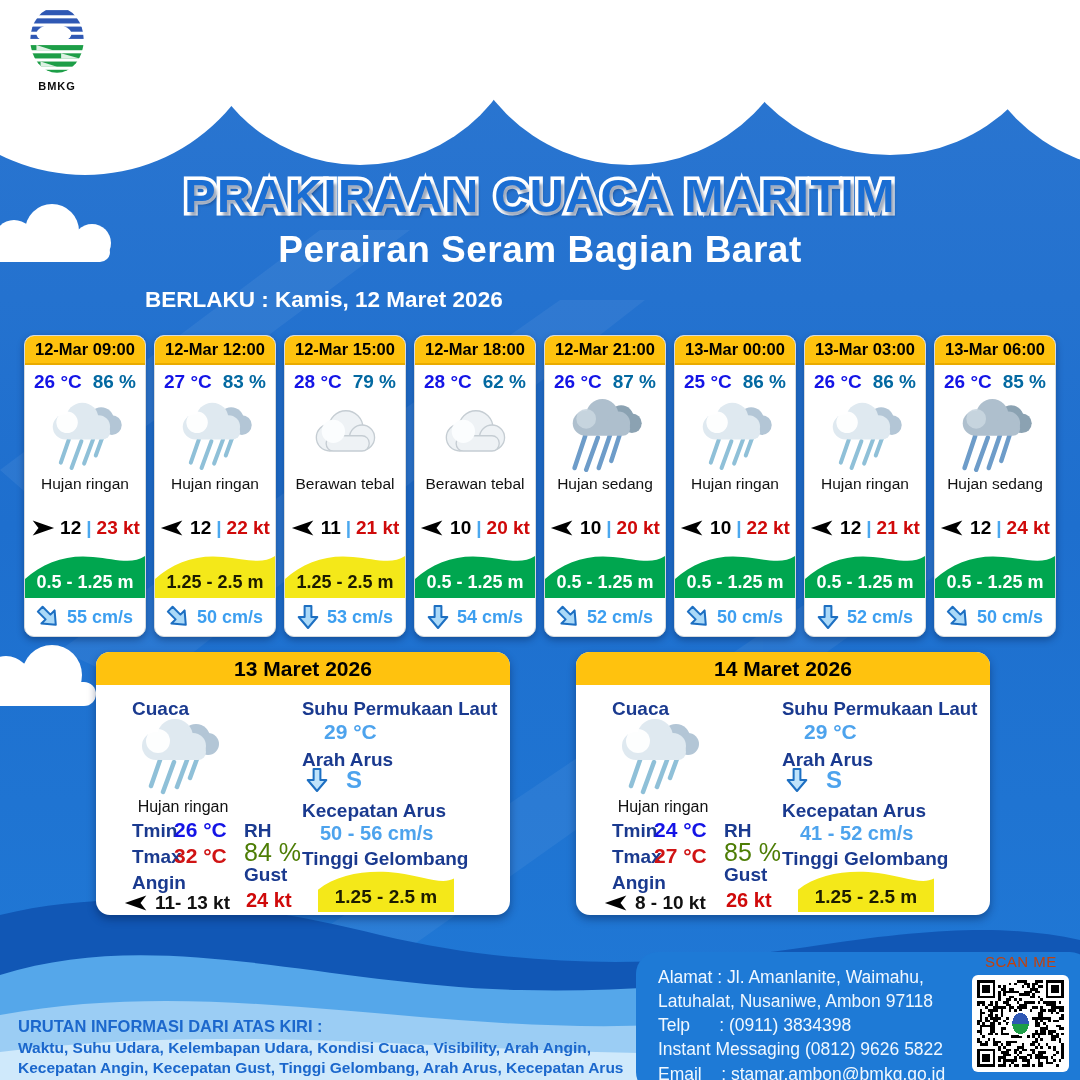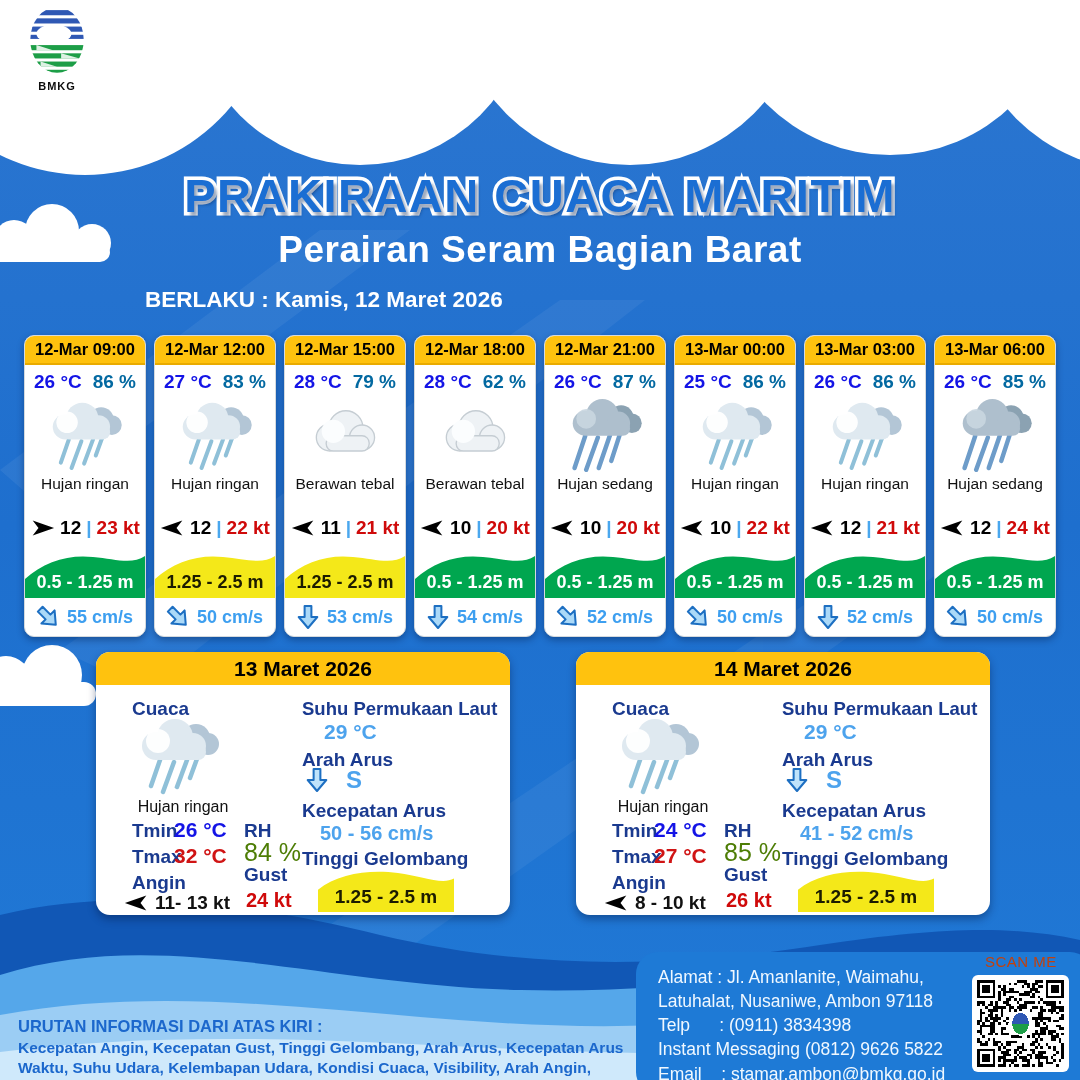--- a/index.html
+++ b/index.html
@@ -731,22 +731,22 @@
       <svg viewBox="0 0 160 56" preserveAspectRatio="none">
         <path fill="#f4e819" d="M0,32 C24,14 62,10 94,14 C122,17.5 146,27 160,20 L160,56 L0,56 Z"></path>
       </svg>
       <span class="d-tg-val">1.25 - 2.5 m</span>
     </div>
   </div>
 </div>
 
   <div class="info">
     <div class="info-title">URUTAN INFORMASI DARI ATAS KIRI :</div>
+    <div class="info-line">Waktu, Suhu Udara, Kelembapan Udara, Kondisi Cuaca, Visibility, Arah Angin,</div>
     <div class="info-line">Kecepatan Angin, Kecepatan Gust, Tinggi Gelombang, Arah Arus, Kecepatan Arus</div>
-    <div class="info-line">Waktu, Suhu Udara, Kelembapan Udara, Kondisi Cuaca, Visibility, Arah Angin,</div>
   </div>
   <div class="contact" id="contact-panel">
       <div class="contact-line">Alamat : Jl. Amanlanite, Waimahu,</div>
       <div class="contact-line">Latuhalat, Nusaniwe, Ambon 97118</div>
       <div class="contact-line">Telp      : (0911) 3834398</div>
       <div class="contact-line">Instant Messaging (0812) 9626 5822</div>
       <div class="contact-line">Email    : stamar.ambon@bmkg.go.id</div>
     </div>
   <div class="scanme">SCAN ME</div>
   <div class="qr-box">

